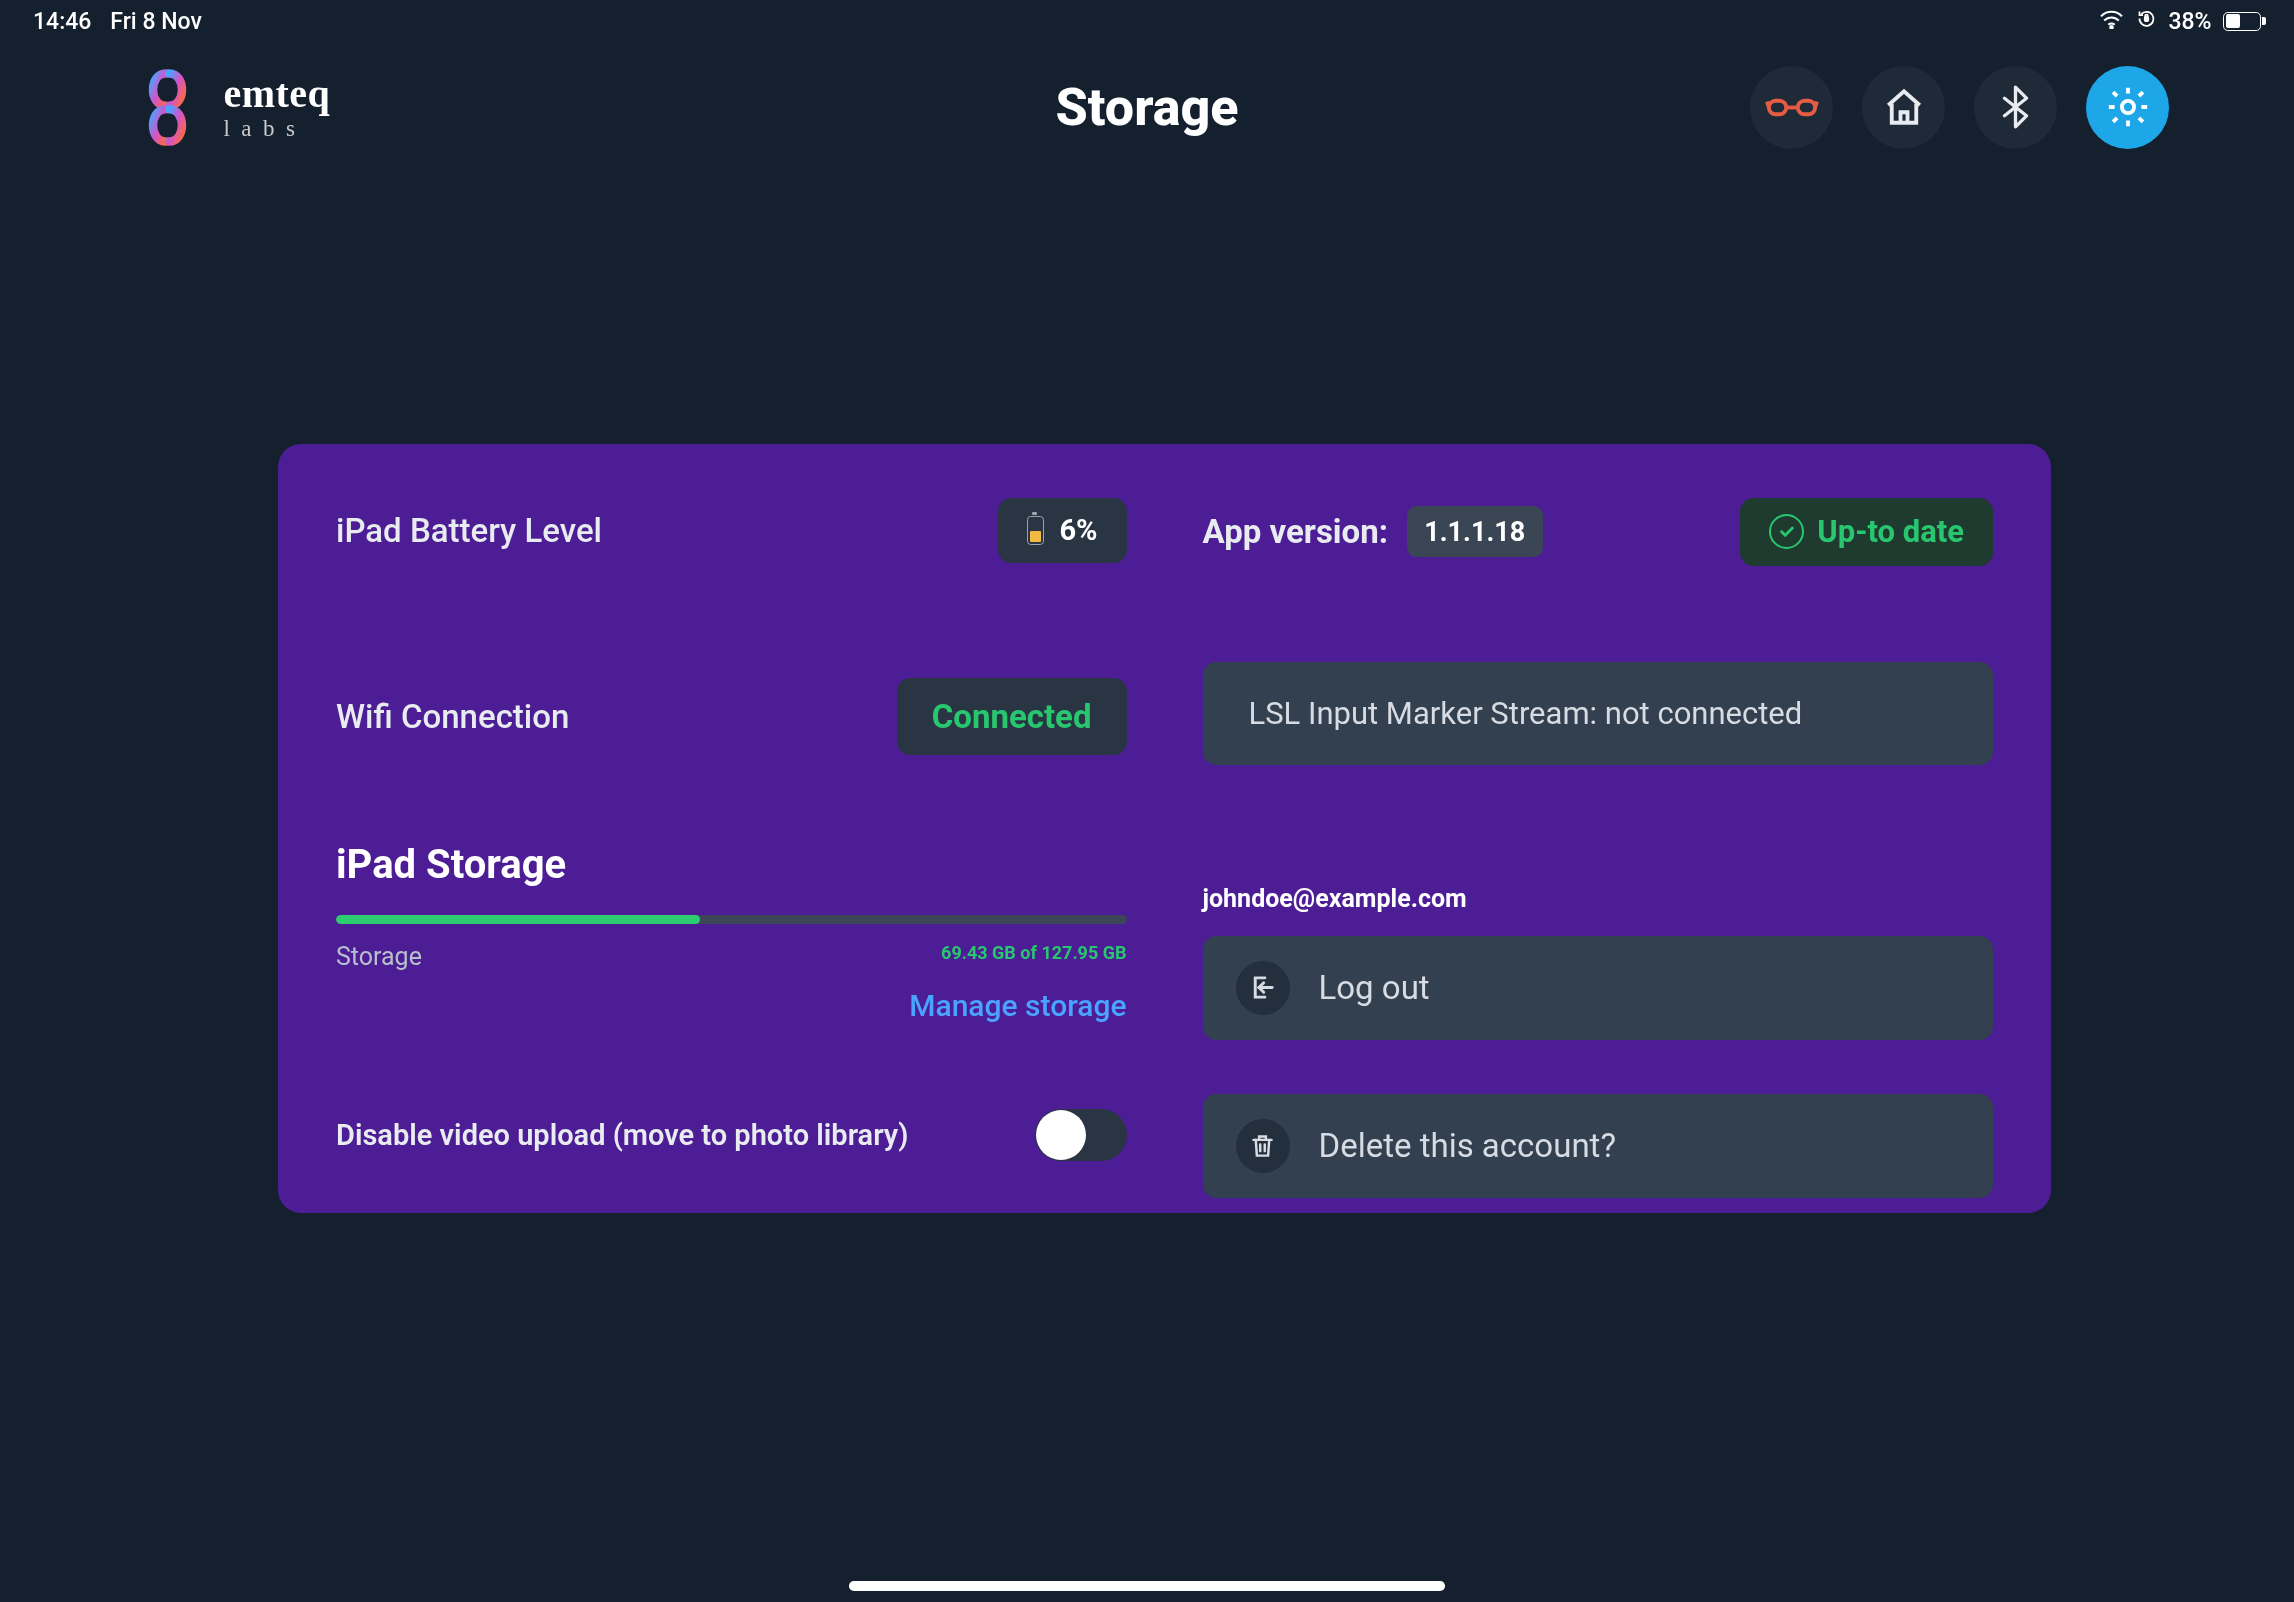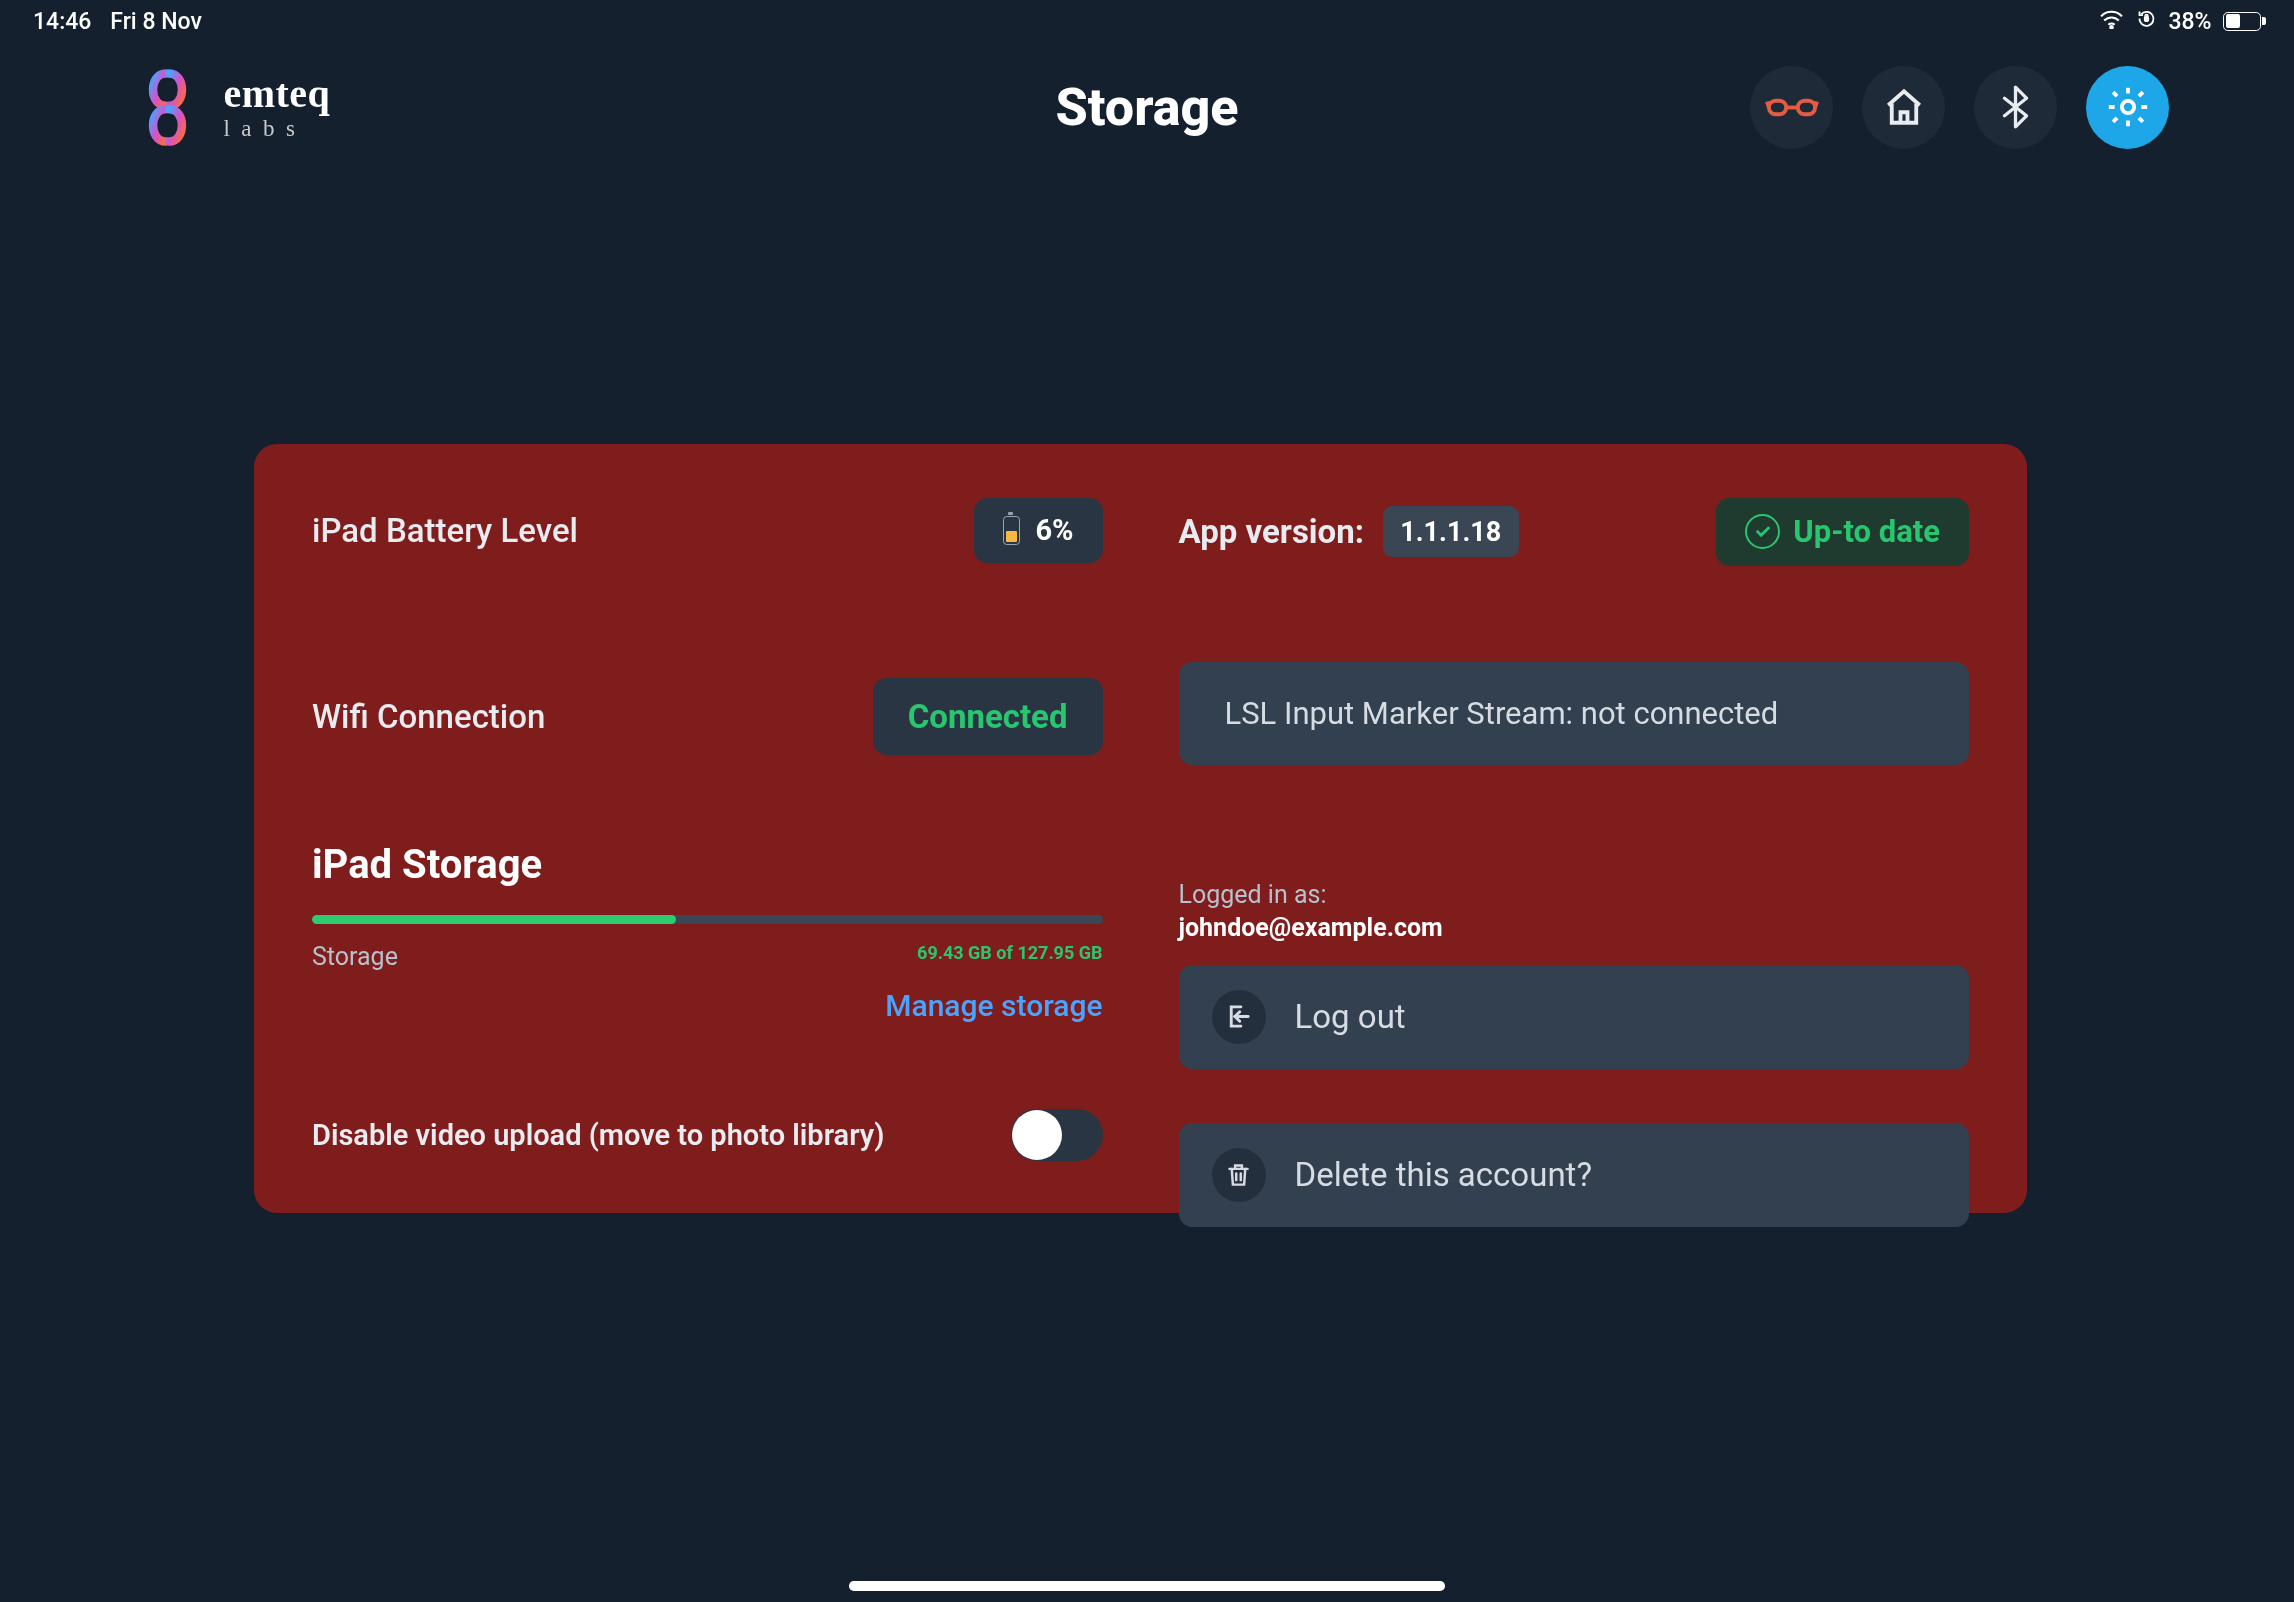--- a/index.html
+++ b/index.html
@@ -67,23 +67,23 @@
       width: 83px; height: 83px; border-radius: 50%;
       background: #1f2a38;
       display: flex; align-items:center; justify-content:center;
       cursor: pointer;
     }
     .nav-btn.active { background: #1ea7e8; }
     .nav-btn.glasses svg { stroke:#e65c43; }
 
     .card {
       position:absolute;
-      left: 254px; top: 444px;
+      left: 278px; top: 444px;
       width: 1773px; height: 769px;
-      background: #7f1d1d;
+      background: #4c1d95;
       border-radius: 23px;
       padding: 54px 58px;
       display:flex;
     }
     .col { flex:1; display:flex; flex-direction:column; }
     .col-left { padding-right: 38px; }
     .col-right { padding-left: 38px; }
 
     .row { display:flex; align-items:center; justify-content:space-between; }
     .label { font-size: 33px; font-weight: 500; color:#e8ebef; }
@@ -304,21 +304,20 @@
         </span>
         <span>Up-to date</span>
       </span>
     </div>
 
     <div class="info-bar" style="margin-top:96px">
       <span>LSL Input Marker Stream: not connected</span>
     </div>
 
     <div class="login-block">
-      <div class="login-label">Logged in as:</div>
       <div class="login-email">johndoe@example.com</div>
 
       <div class="action-btn">
         <span class="icon-circle">
           <svg width="29" height="29" viewBox="0 0 24 24" fill="none" stroke="#d7dce3" stroke-width="2.4" stroke-linecap="round">
             <path d="M14 4 H6 V20 H14"></path>
             <path d="M20 12 H9"></path>
             <path d="M13 8 L9 12 L13 16"></path>
           </svg>
         </span>

